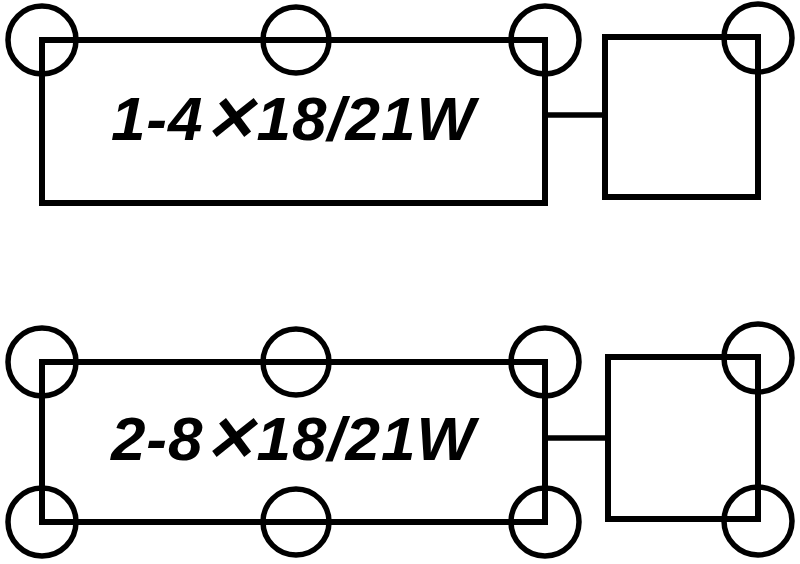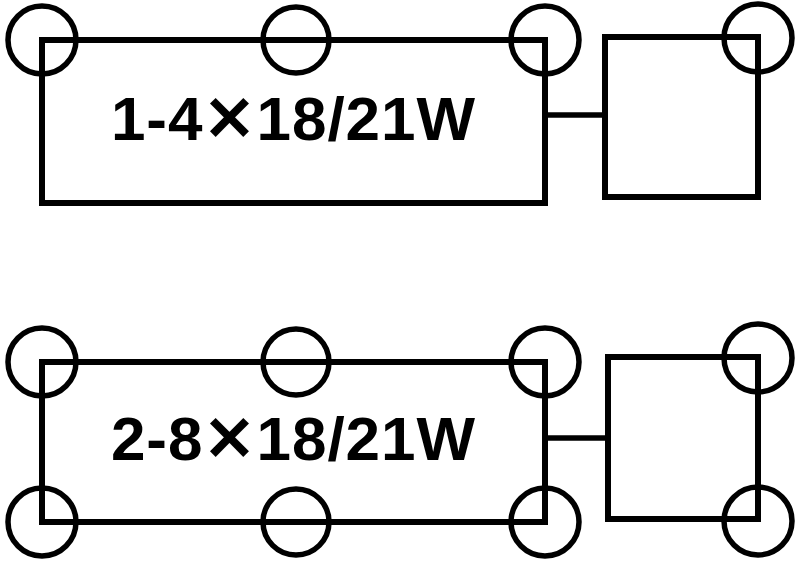--- a/index.html
+++ b/index.html
@@ -10,20 +10,21 @@
   }
   body {
     font-family: "Liberation Sans", sans-serif;
   }
   #diagram-root {
     position: relative;
     width: 800px;
     height: 564px;
     background: #ffffff;
     overflow: hidden;
+    font-style: italic;
   }
   #diagram-svg {
     display: block;
     width: 800px;
     height: 564px;
   }
   .unit-body,
   .unit-aux,
   .terminal-pin,
   .link-line {

